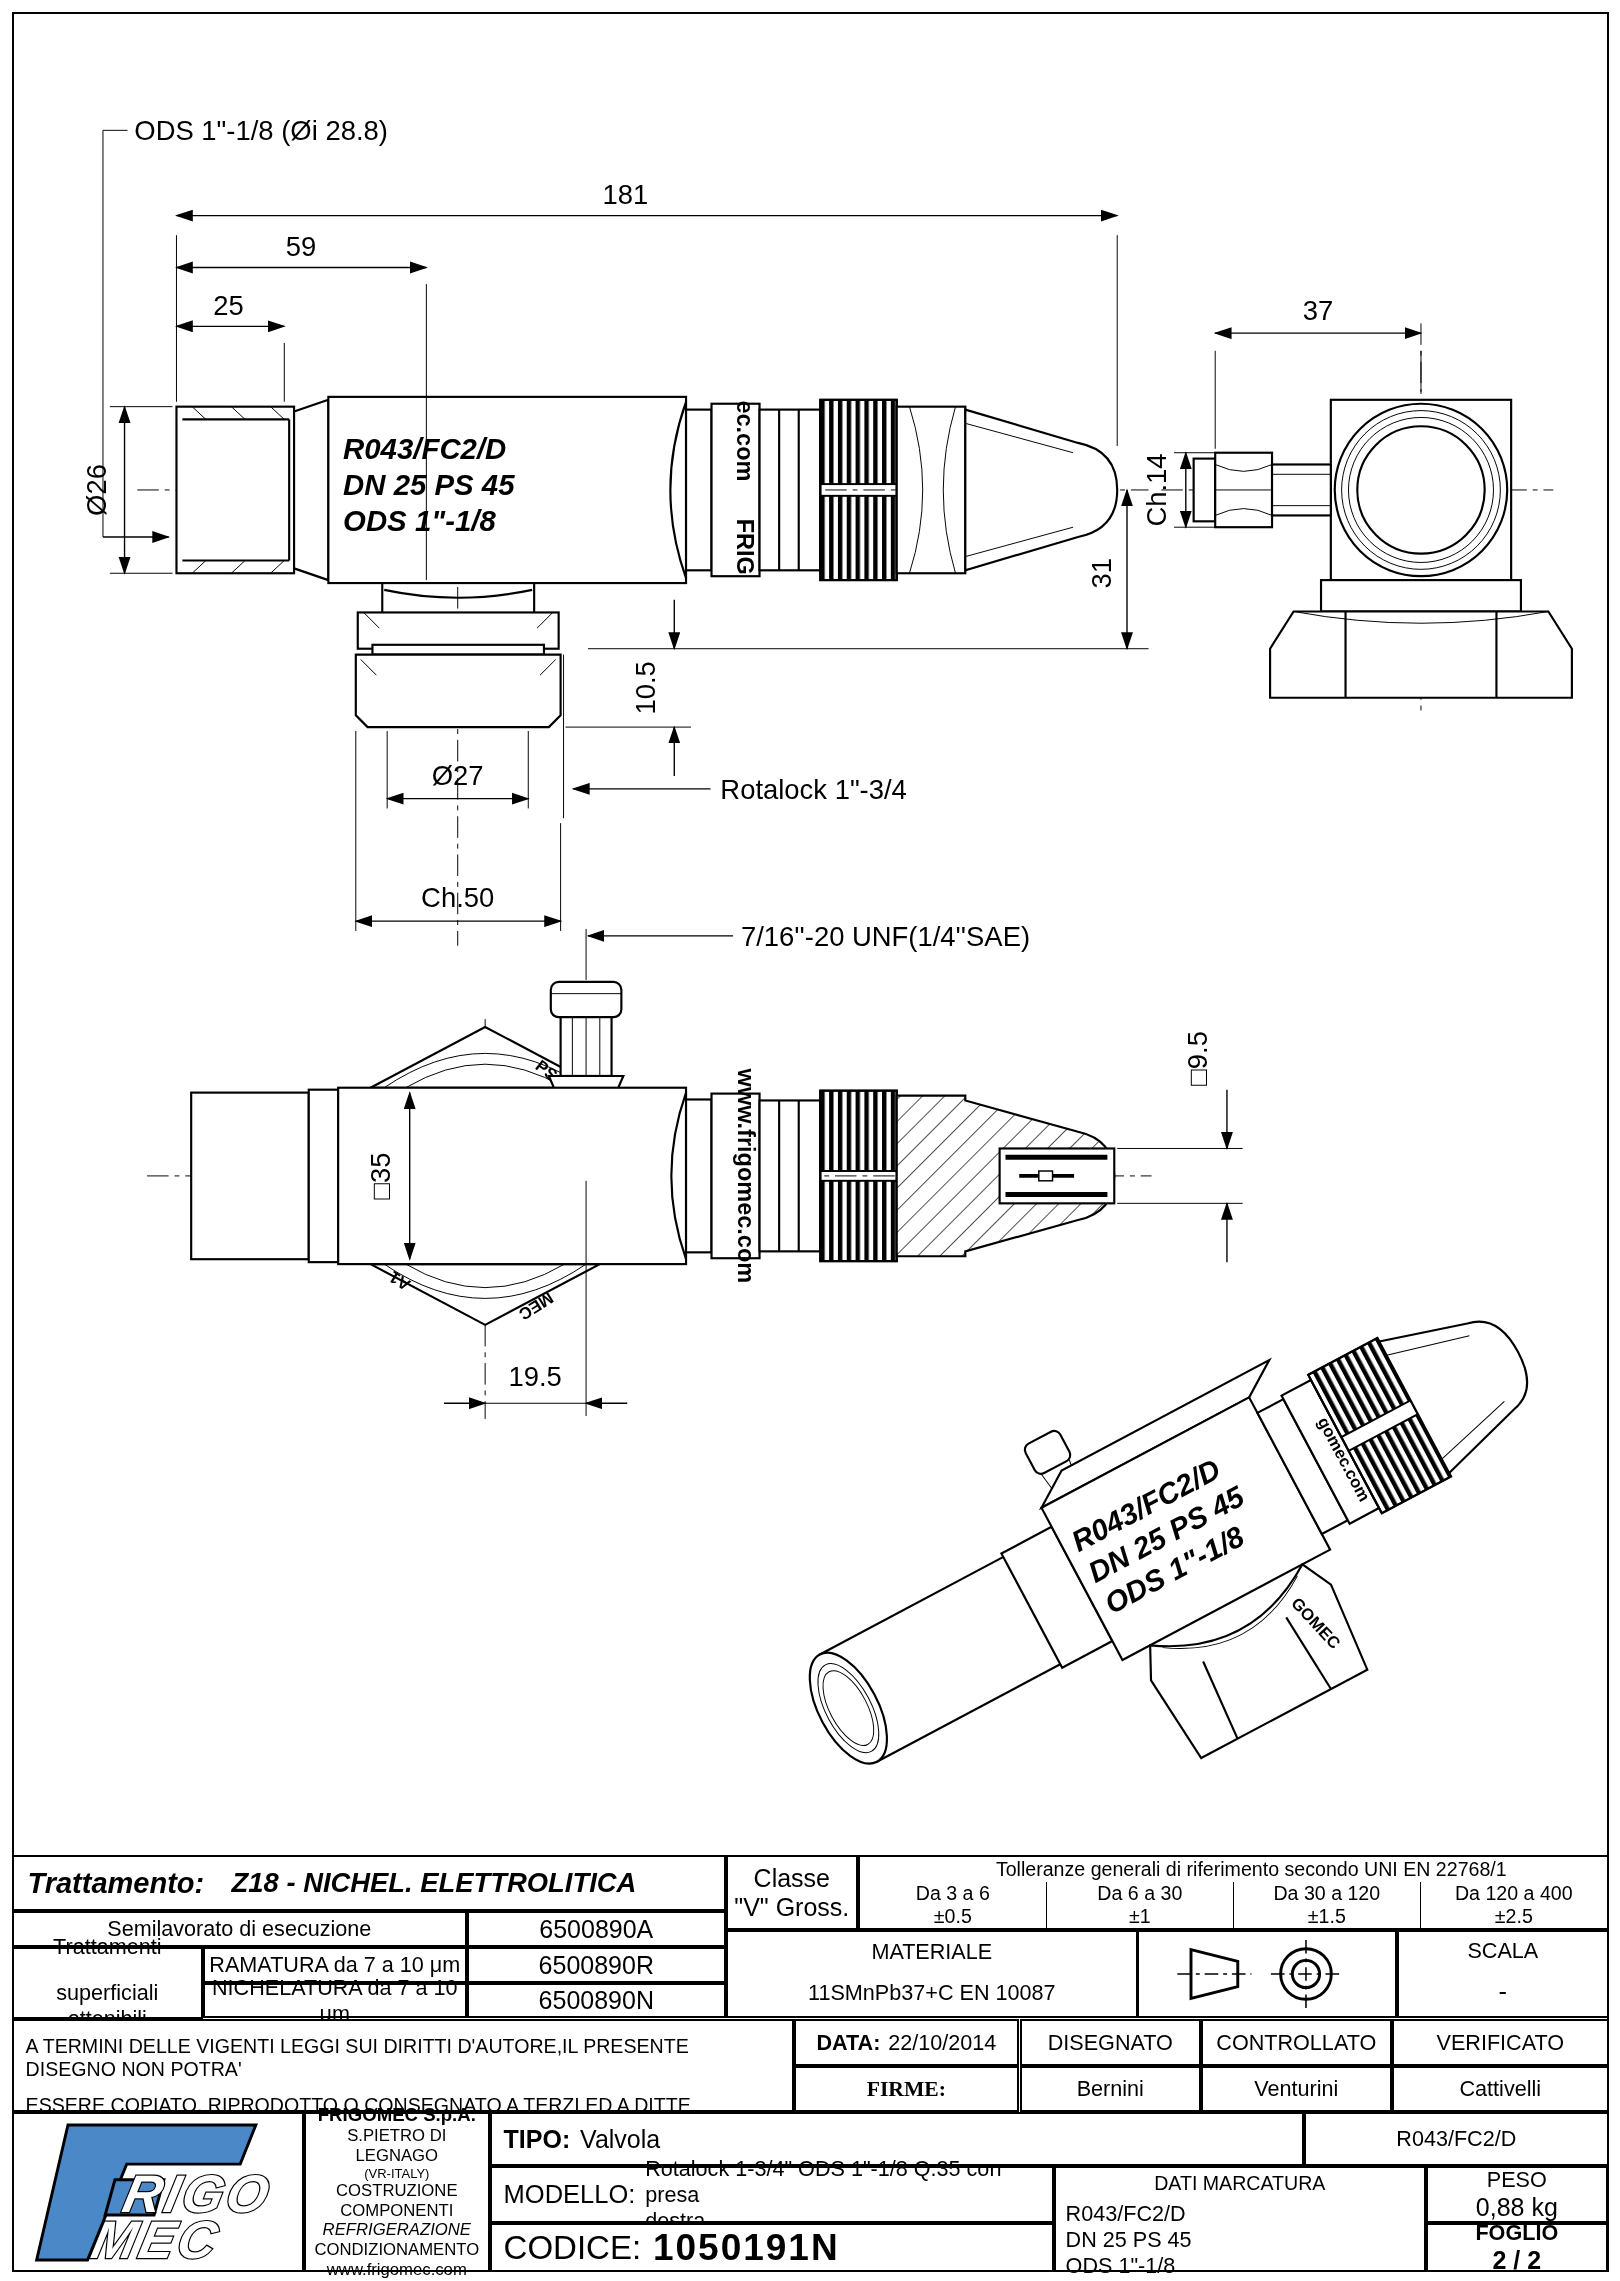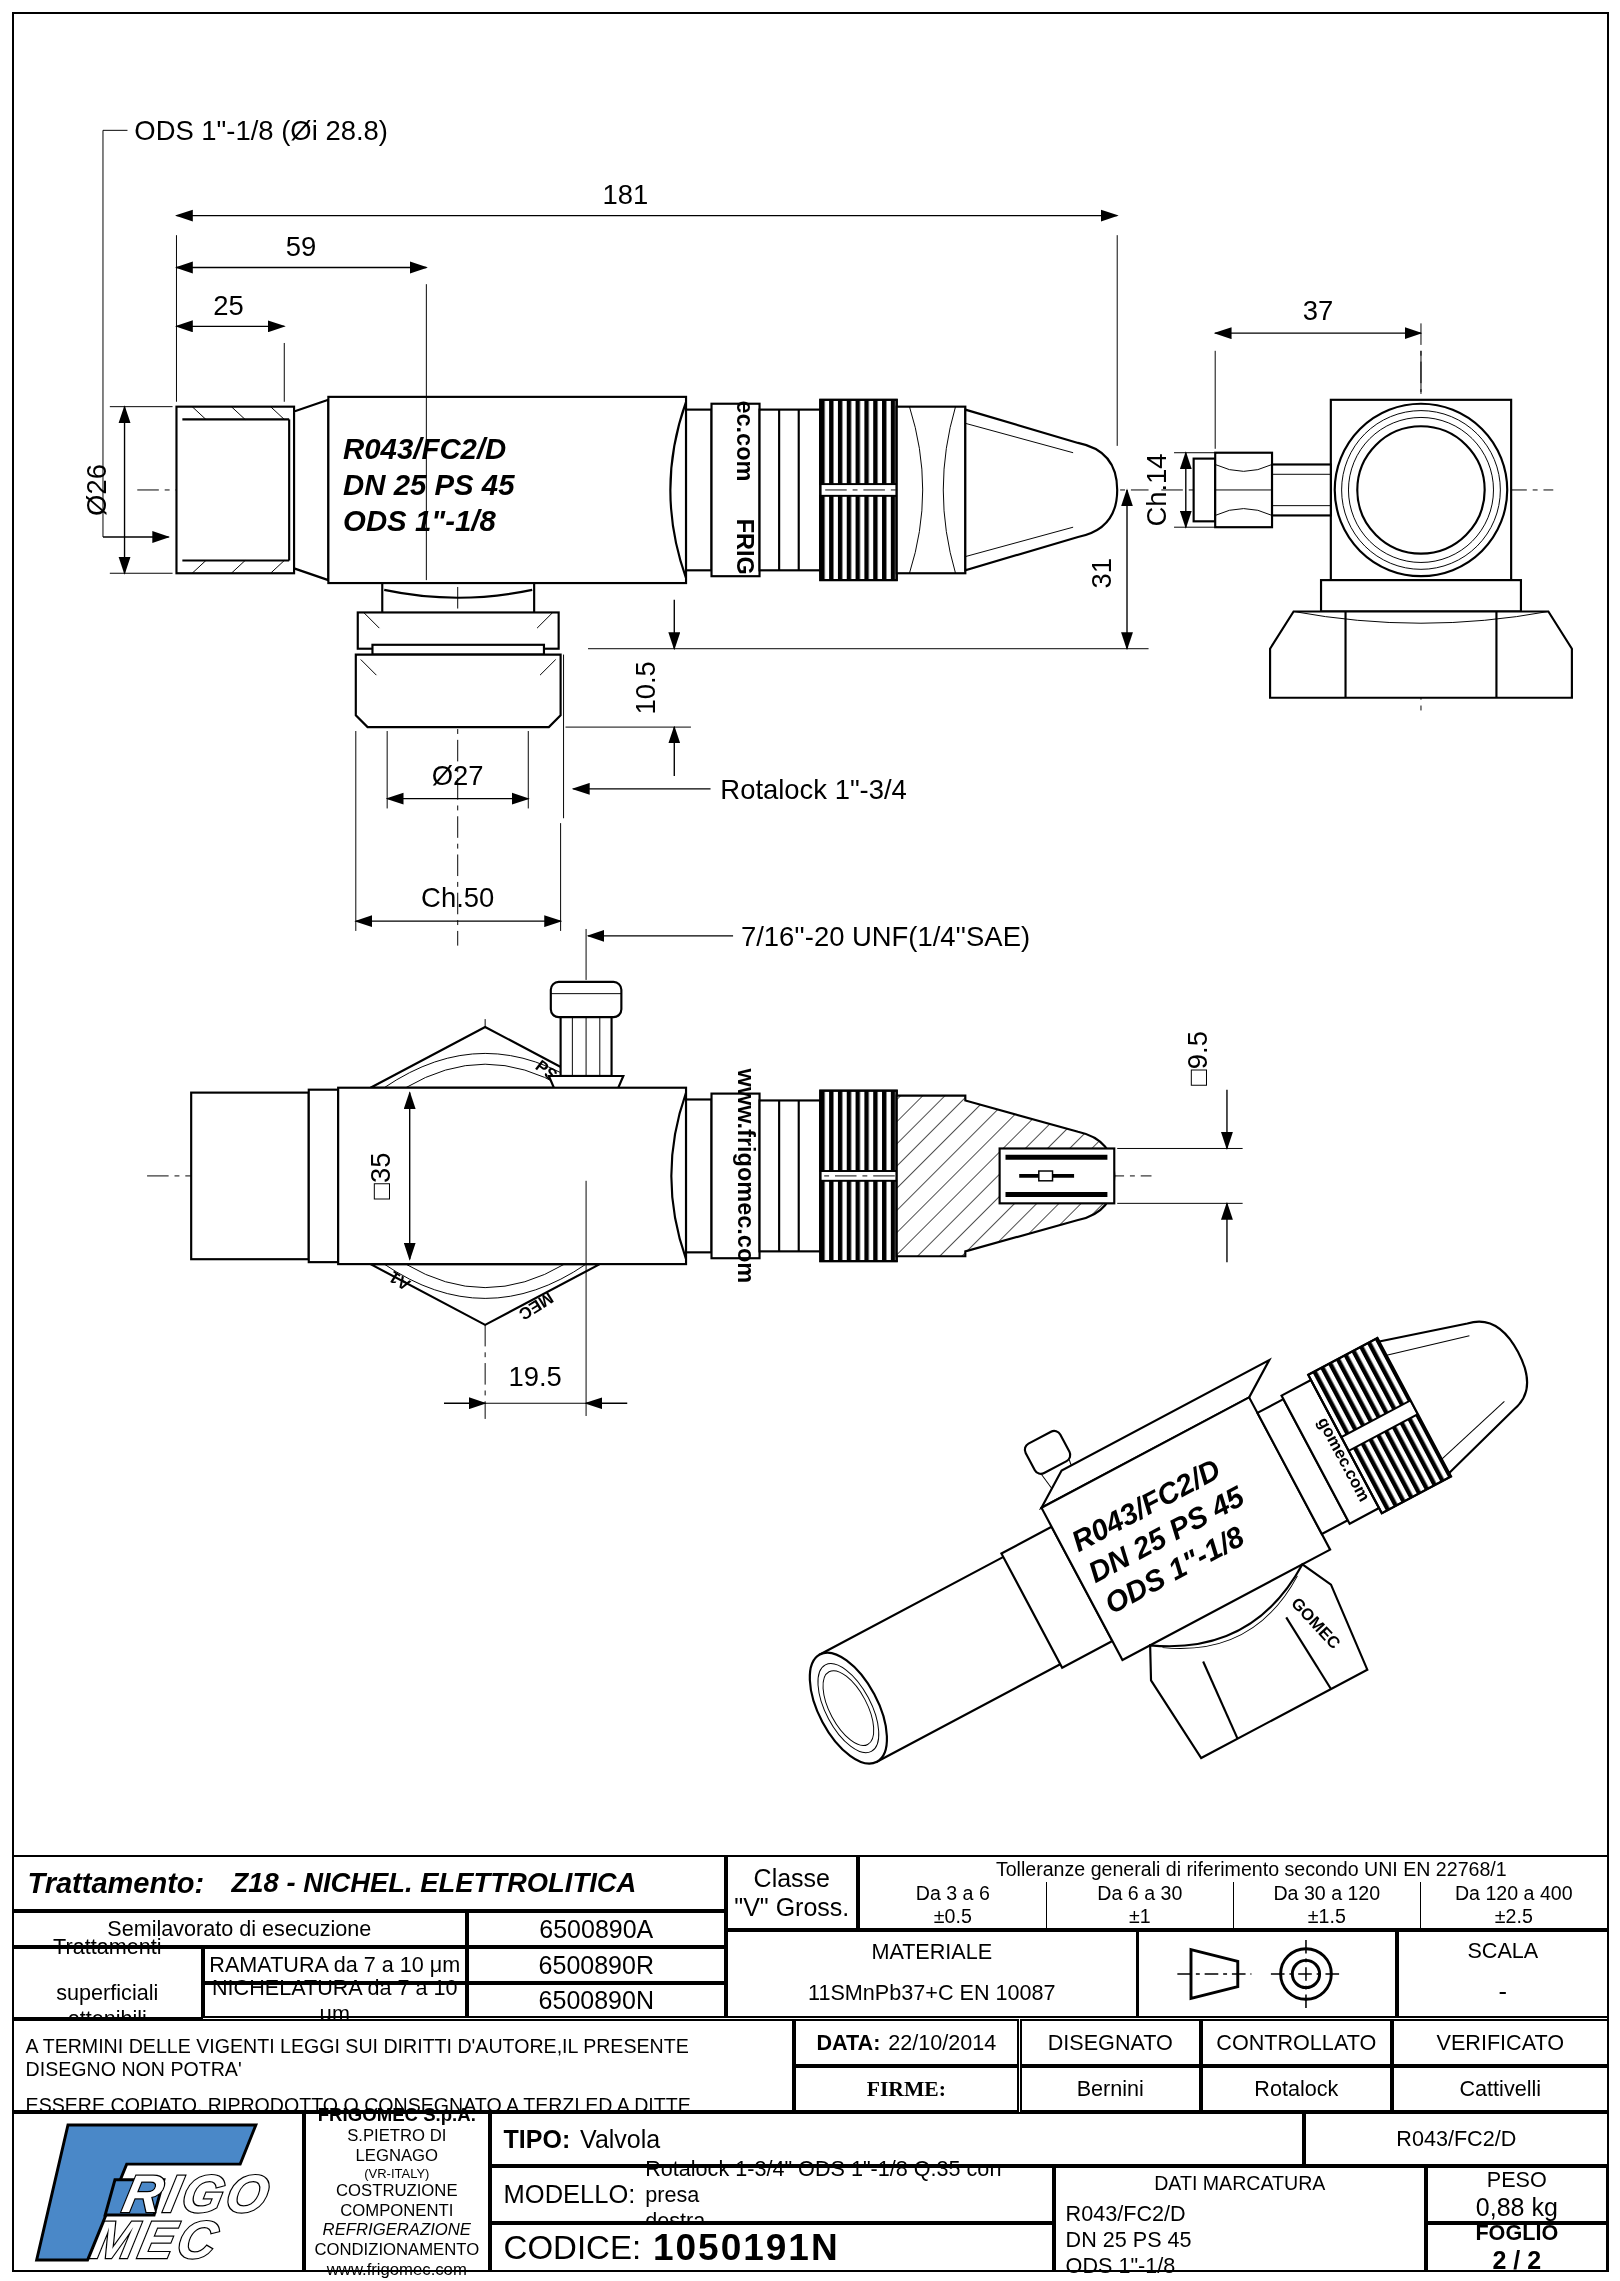--- a/index.html
+++ b/index.html
@@ -391,21 +391,21 @@
 
     <div class="cell cc" style="left:782px;top:164px;width:225px;height:47px;">
       <span class="t22" style="font-weight:700;">DATA:</span>
       <span class="t22" style="margin-left:7.8px;">22/10/2014</span>
     </div>
     <div class="cell cc t22" style="left:1008px;top:164px;width:181px;height:47px;">DISEGNATO</div>
     <div class="cell cc t22" style="left:1189px;top:164px;width:191px;height:47px;">CONTROLLATO</div>
     <div class="cell cc t22" style="left:1380px;top:164px;width:217px;height:47px;">VERIFICATO</div>
     <div class="cell cc t22" style="left:782px;top:211px;width:225px;height:46px;font-weight:700;font-family:Liberation Serif, serif;">FIRME:</div>
     <div class="cell cc t22" style="left:1008px;top:211px;width:181px;height:46px;">Bernini</div>
-    <div class="cell cc t22" style="left:1189px;top:211px;width:191px;height:46px;">Rotalock</div>
+    <div class="cell cc t22" style="left:1189px;top:211px;width:191px;height:46px;">Venturini</div>
     <div class="cell cc t22" style="left:1380px;top:211px;width:217px;height:46px;">Cattivelli</div>
 
     <div class="cell thick cc" style="left:0;top:257px;width:292px;height:160px;">
       <svg width="274" height="147" viewBox="0 0 280 150">
         <polygon points="48,6 240,6 224,46 108,46 68,144 16,144" fill="#4a88c8" stroke="#000" stroke-width="3"></polygon>
         <polygon points="96,62 146,62 136,98 86,98" fill="#4a88c8" stroke="#000" stroke-width="3"></polygon>
         <g transform="skewX(-12)" font-family="'Liberation Sans', sans-serif" font-style="italic" font-weight="700">
           <text x="122" y="95" font-size="54" fill="#fff" stroke="#000" stroke-width="2.5" paint-order="stroke" letter-spacing="3">RIGO</text>
           <text x="100" y="142" font-size="54" fill="#fff" stroke="#000" stroke-width="2.5" paint-order="stroke" letter-spacing="3">MEC</text>
         </g>

